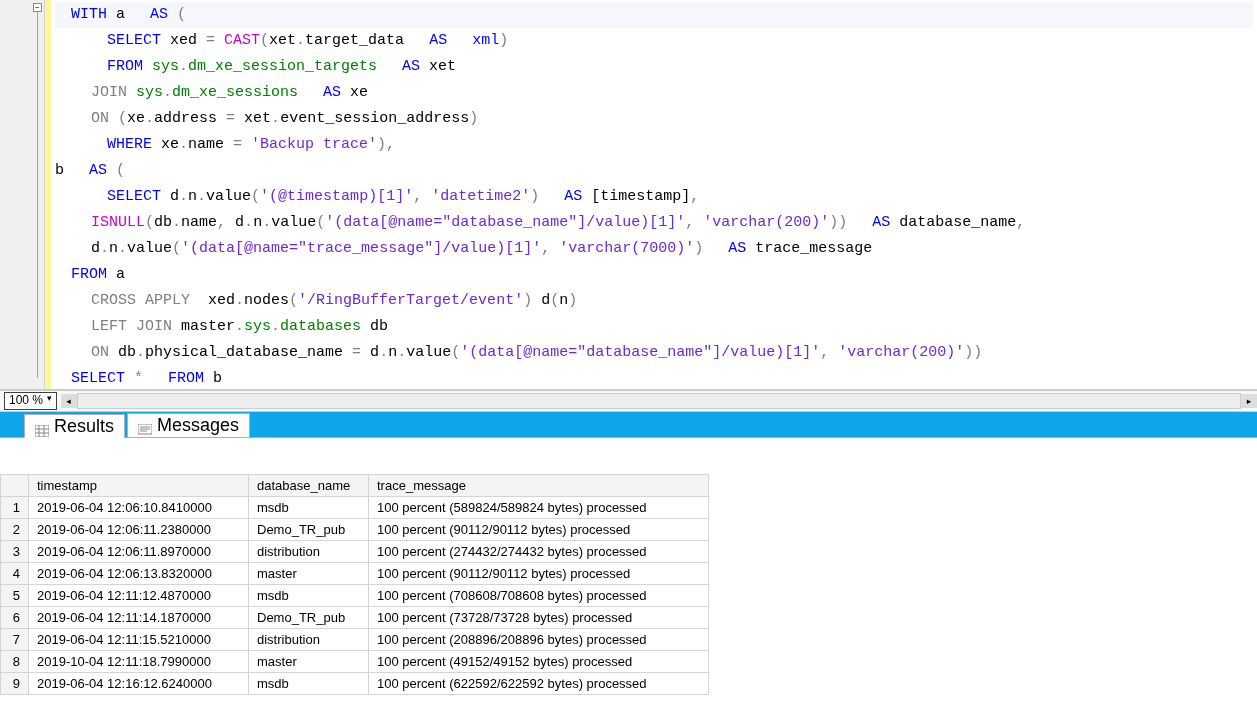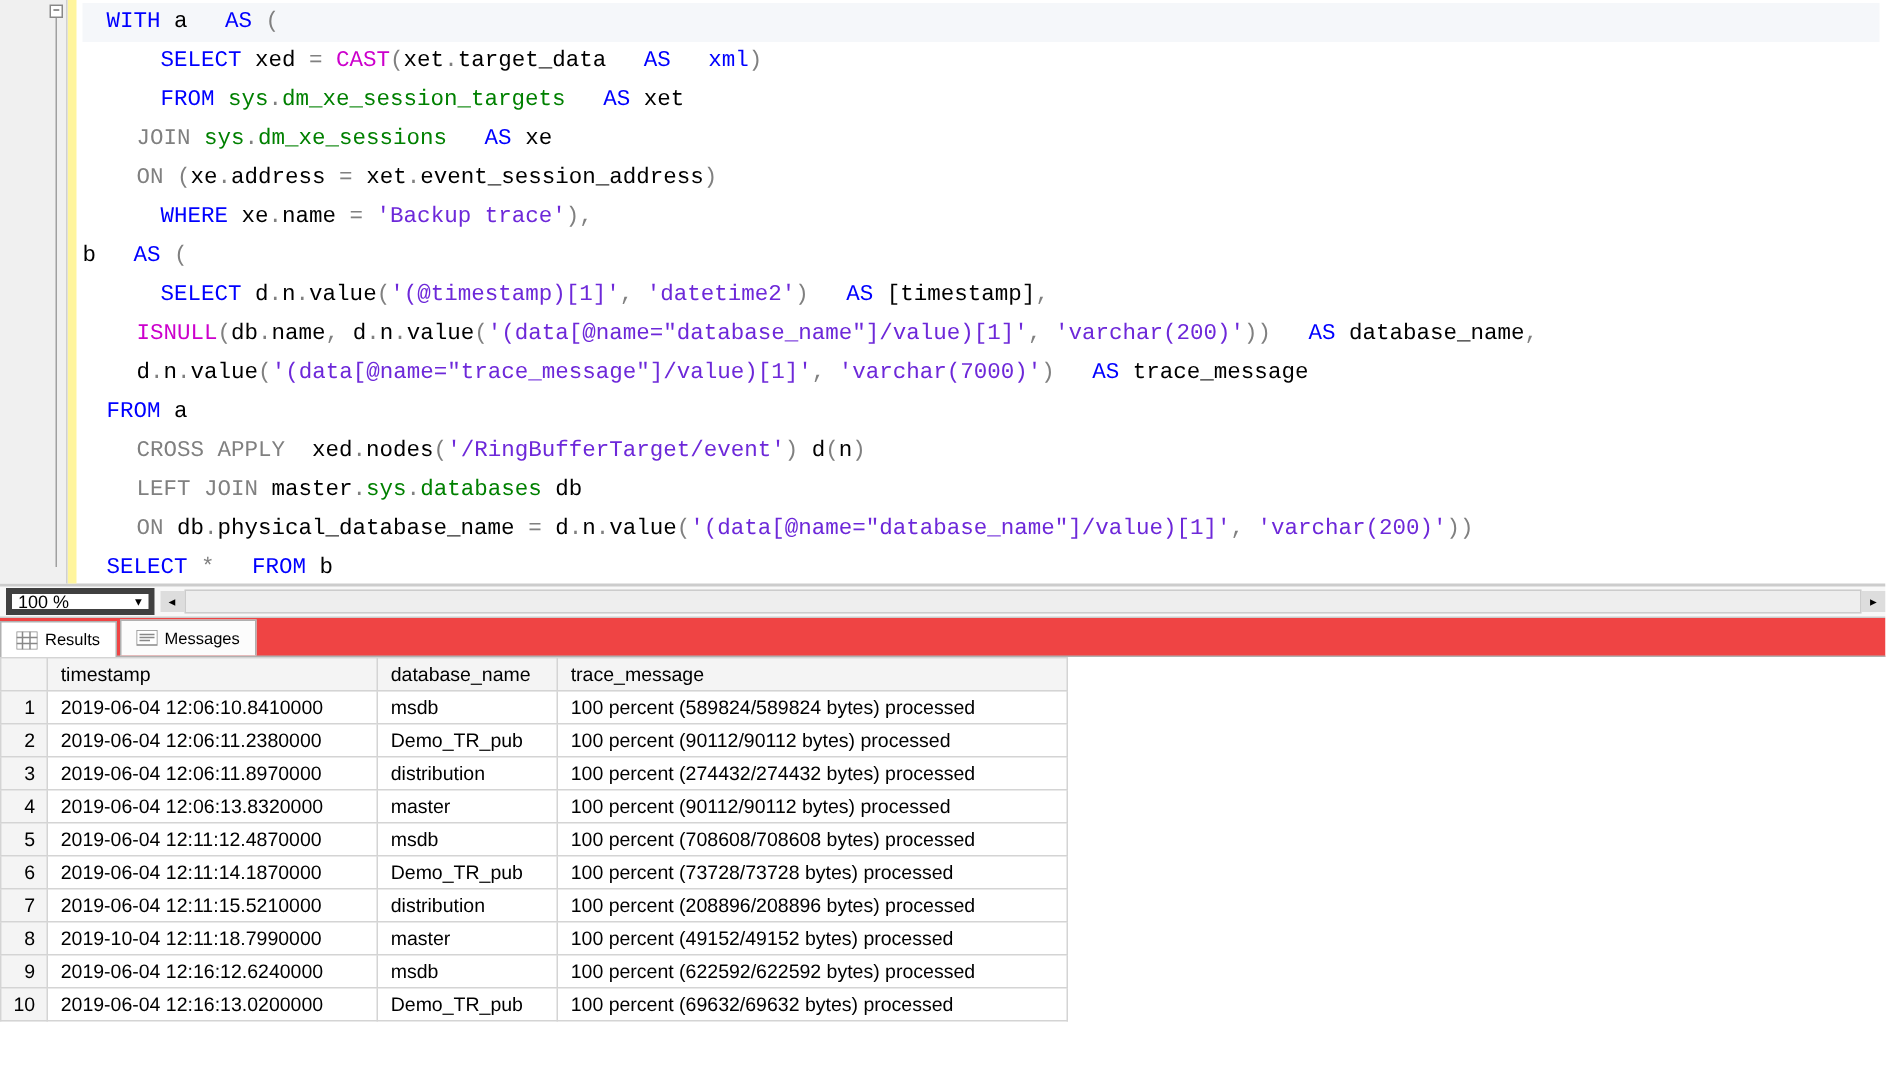--- a/index.html
+++ b/index.html
@@ -72,52 +72,52 @@
   display: flex;
   align-items: center;
   border-top: 1px solid #ccc;
   border-bottom: 1px solid #ccc;
   height: 22px;
   background: #f8f8f8;
   font-family: "Segoe UI", Arial, sans-serif;
   font-size: 12px;
 }
 .zoom-select {
-  border: 4px solid #404040;
+  border: 1px solid #404040;
   background: #fff;
   padding: 0 4px;
   margin: 0 4px;
   display: flex;
-  align-items: center;
+  align-items: flex-start;
   height: 18px;
-  gap: 40px;
 }
 .zoom-select .caret { margin-left: 4px; font-size: 9px; }
 .hscroll-track {
   flex: 1;
   background: #eee;
   height: 16px;
   position: relative;
   border: 1px solid #ccc;
 }
 .hscroll-btn {
   width: 16px; height: 14px;
   background: #ddd;
   display: inline-flex; align-items: center; justify-content: center;
   font-size: 9px;
 }
 
 .tab-strip {
   display: flex;
-  background: #ef4444;
+  background: #0ea5e9;
   border-bottom: 1px solid #b0b0b0;
   font-family: "Segoe UI", Arial, sans-serif;
-  font-size: 11px;
+  font-size: 18px;
   height: 26px;
   align-items: flex-end;
+  padding-left: 24px;
 }
 .tab {
   display: flex;
   align-items: center;
   padding: 3px 10px;
   border: 1px solid #b0b0b0;
   border-bottom: none;
   background: #fcfcfc;
   margin-right: 2px;
   cursor: pointer;
@@ -125,20 +125,21 @@
 }
 .tab.active { background: #fff; font-weight: normal; position: relative; top: 1px; }
 .tab-icon { width: 14px; height: 12px; margin-right: 5px; display: inline-block; }
 
 .grid-pane {
   flex: 1;
   overflow: auto;
   font-family: "Segoe UI", Arial, sans-serif;
   font-size: 13px;
   background: #fff;
+  margin-top: 36px;
 }
 .grid {
   border-collapse: collapse;
 }
 .grid th, .grid td {
   border: 1px solid #d4d4d4;
   padding: 2px 8px;
   text-align: left;
   white-space: nowrap;
   height: 22px;
@@ -279,21 +280,15 @@
           <td class="ts">2019-10-04 12:11:18.7990000</td>
           <td>master</td>
           <td>100 percent (49152/49152 bytes) processed</td>
         </tr>
         <tr>
           <td class="rowhdr">9</td>
           <td class="ts">2019-06-04 12:16:12.6240000</td>
           <td>msdb</td>
           <td>100 percent (622592/622592 bytes) processed</td>
         </tr>
-        <tr>
-          <td class="rowhdr">10</td>
-          <td class="ts">2019-06-04 12:16:13.0200000</td>
-          <td>Demo_TR_pub</td>
-          <td>100 percent (69632/69632 bytes) processed</td>
-        </tr>
       </tbody>
   </table>
 </div>
 
 </body></html>

